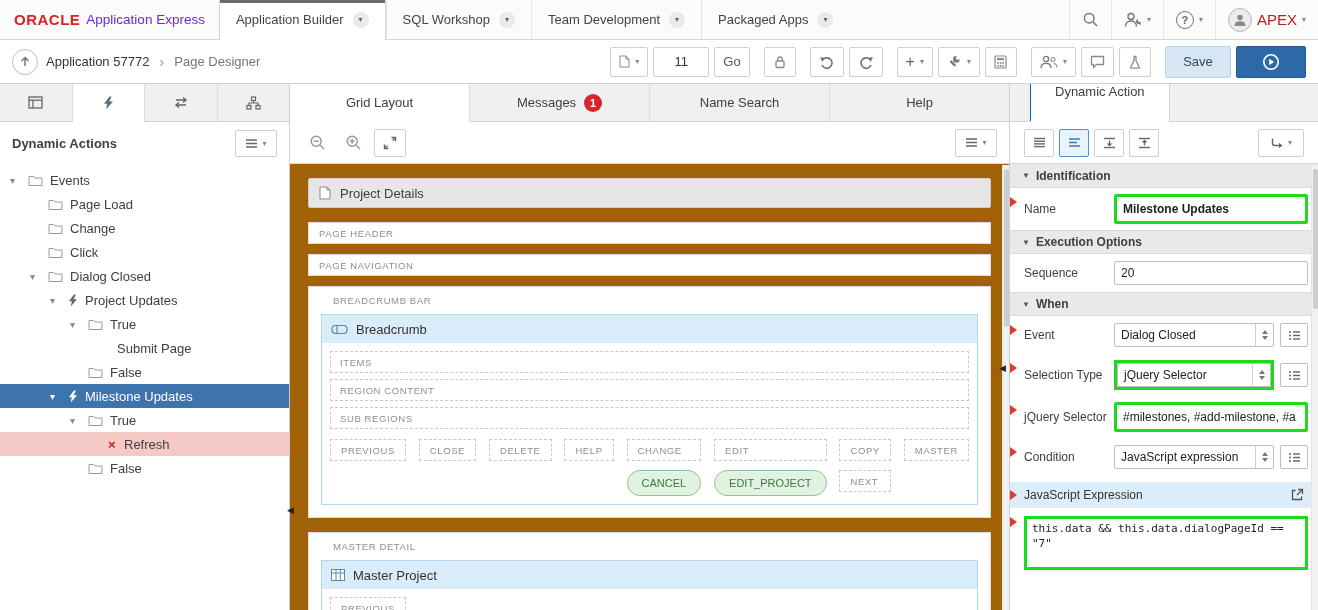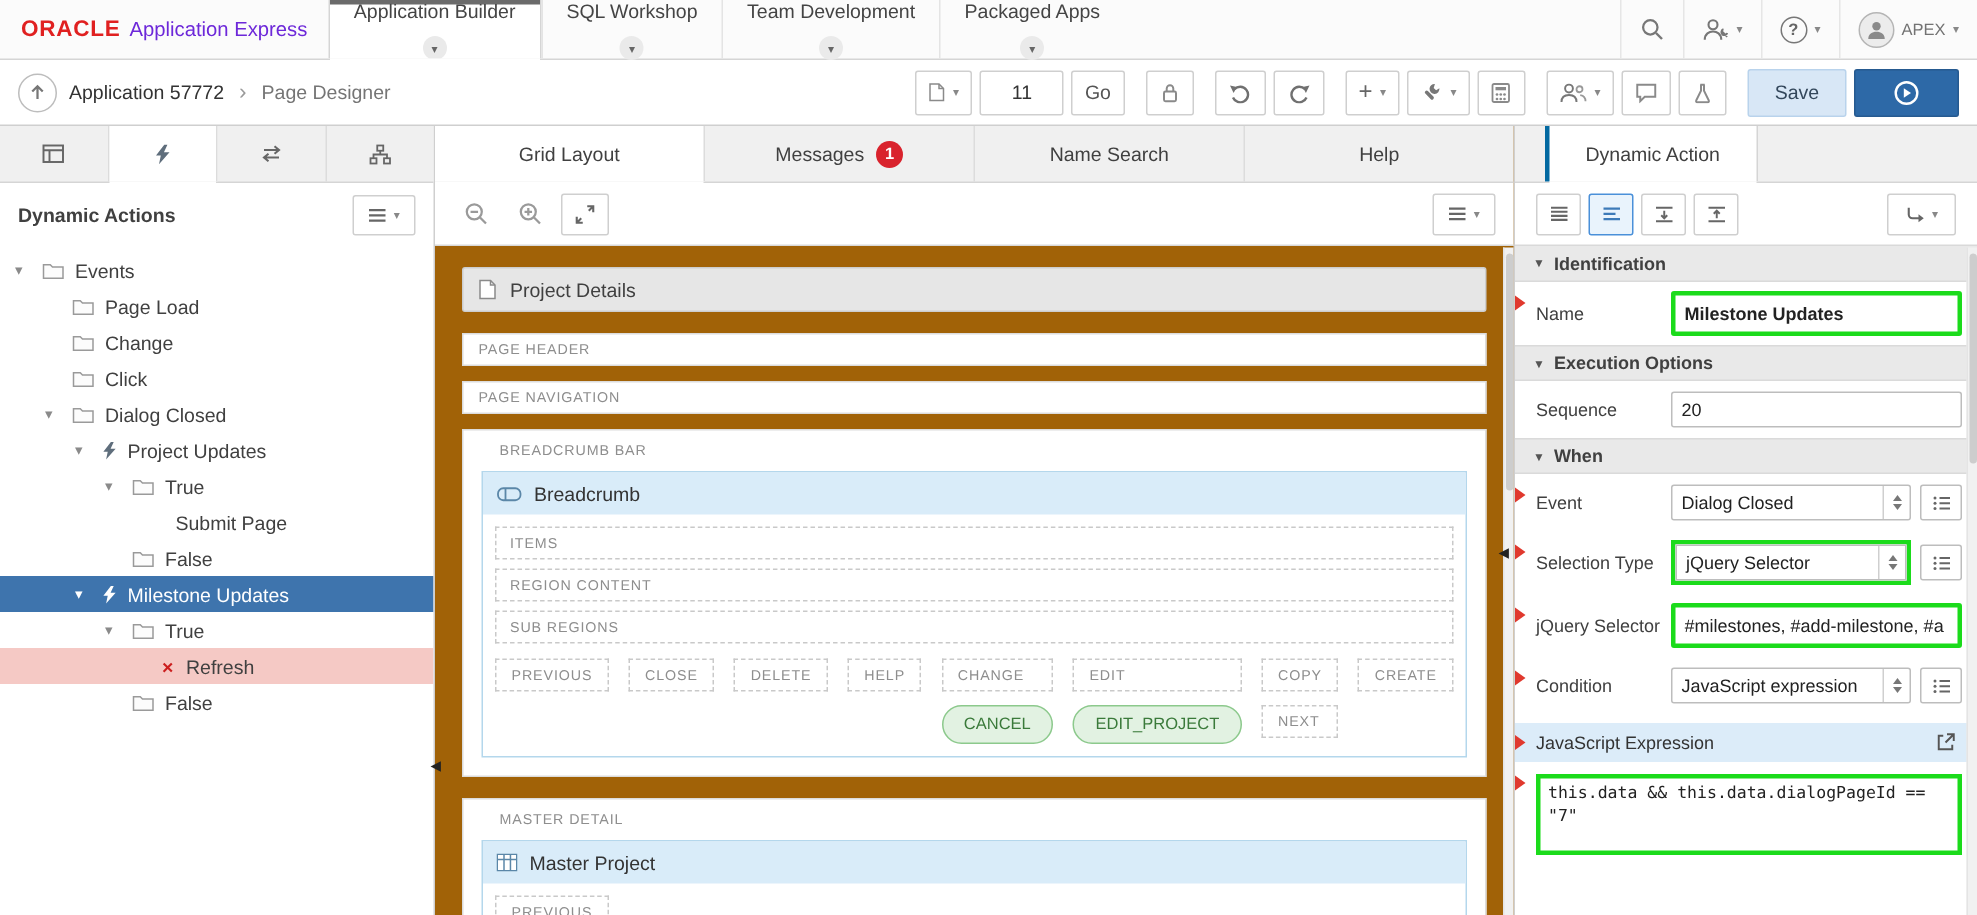--- a/index.html
+++ b/index.html
@@ -6,30 +6,30 @@
   html,body { width:1318px; height:610px; overflow:hidden; }
   body { font-family:"Liberation Sans",sans-serif; font-size:13px; color:#404040; background:#fff; }
   svg { display:block; }
 
   
   .topnav { height:40px; display:flex; align-items:stretch; background:#fbfbfb; border-bottom:1px solid #d5d5d5; position:relative; }
   .logo { display:flex; align-items:center; padding:0 14px; gap:6px; }
   .oracle { color:#e02020; font-weight:700; font-size:15px; letter-spacing:.5px; }
   .logo-suffix { font-size:13.5px; color:#6d28d9; }
   .tnav-tabs { display:flex; }
-  .tnav-tab { display:flex; align-items:center; gap:9px; padding:0 16px; border-left:1px solid #e4e4e4; color:#444; cursor:pointer; position:relative;flex-direction:column; }
+  .tnav-tab { display:flex; align-items:center; gap:9px; padding:0 16px; border-left:1px solid #e4e4e4; color:#444; cursor:pointer; position:relative; }
   .tnav-tab.active { background:#fff; border-left:1px solid #d5d5d5; border-right:1px solid #d5d5d5; box-shadow:inset 0 3px 0 #6b6b6b; }
   .tnav-tab.active::after { content:""; position:absolute; left:0; right:0; bottom:-1px; height:1px; background:#fff; }
   .circle-chev { width:16px; height:16px; border-radius:50%; background:#eaeaea; display:flex; align-items:center; justify-content:center; font-size:8px; color:#666; flex:none; }
   .tnav-right { margin-left:auto; display:flex; align-items:stretch; }
   .tnav-group { display:flex; align-items:center; gap:5px; padding:0 12px; border-left:1px solid #e6e6e6; cursor:pointer; }
   .chev { font-size:8px; color:#888; }
   .help-circle { width:18px; height:18px; border:1.5px solid #777; border-radius:50%; display:flex; align-items:center; justify-content:center; font-size:11px; color:#666; font-weight:700; }
   .avatar { width:24px; height:24px; border-radius:50%; background:#ececec; border:1px solid #b5b5b5; display:flex; align-items:center; justify-content:center; }
-  .user-label { font-size:11px; color:#737373; }
+  .user-label { font-size:15px; color:#b91c1c; }
 
   
   .toolbar2 { height:44px; display:flex; align-items:center; padding:0 12px; gap:8px; background:#fff; border-bottom:1px solid #cfcfcf; }
   .up-circle { width:26px; height:26px; border-radius:50%; border:1px solid #bdbdbd; background:#fff; display:flex; align-items:center; justify-content:center; cursor:pointer; }
   .app-link { color:#333; cursor:pointer; }
   .crumb-sep { color:#9a9a9a; font-size:15px; padding:0 2px; }
   .crumb-page { color:#757575; }
   .tb-spacer { margin-left:auto; }
   .tb-group { display:flex; gap:5px; align-items:center; margin-left:6px; }
   .tb-btn { height:30px; min-width:32px; border:1px solid #cfcfcf; background:#fff; border-radius:2px; display:flex; align-items:center; justify-content:center; gap:5px; font-size:13px; color:#555; padding:0 8px; cursor:pointer; }
@@ -83,21 +83,21 @@
   .dashed-slot { border:1px dashed #c9c9c9; height:22px; display:flex; align-items:center; padding:0 9px; }
   .positions-grid { display:grid; grid-template-columns:repeat(8,max-content); justify-content:space-between; row-gap:9px; margin-top:4px; align-items:start; }
   .pos-slot { border:1px dashed #c9c9c9; height:22px; padding:0 10px; display:flex; align-items:center; }
   .green-btn { height:26px; border-radius:13px; background:#e2f2e2; border:1px solid #8cc98c; color:#3a7a3a; font-size:11px; padding:0 14px; display:flex; align-items:center; justify-self:center; cursor:pointer; }
   .c5 { grid-column:5; } .c6 { grid-column:6; } .c7 { grid-column:7; }
   .scrollbar { position:absolute; right:0; width:7px; background:#f1f1f1; border-left:1px solid #e4e4e4; }
   .sb-thumb { position:absolute; left:1px; width:5px; background:#cdcdcd; border-radius:3px; }
 
   
   .r-tabs { height:38px; background:#f0f0f0; border-bottom:1px solid #d5d5d5; display:flex; padding-left:20px; flex:none; }
-  .r-tab { padding:0 24px; display:flex; align-items:center; background:#fff; border-left:3px solid #0369a1; border-right:1px solid #d5d5d5; cursor:pointer; position:relative; }
+  .r-tab { padding:0 24px; display:flex; background:#fff; border-left:1px solid #0369a1; border-right:1px solid #d5d5d5; cursor:pointer; position:relative; }
   .r-tab::after { content:""; position:absolute; left:0; right:0; bottom:-1px; height:1px; background:#fff; }
   .r-toolbar { height:42px; border-bottom:1px solid #d9d9d9; display:flex; align-items:center; gap:5px; padding:0 14px; flex:none; }
   .pe-btn { width:30px; height:28px; border:1px solid #cfcfcf; border-radius:2px; background:#fff; display:flex; align-items:center; justify-content:center; cursor:pointer; }
   .pe-btn.active { border-color:#4a90d9; background:#e9f3fc; }
   .pe-go { margin-left:auto; width:46px; height:28px; border:1px solid #cfcfcf; border-radius:2px; background:#fff; display:flex; align-items:center; justify-content:center; gap:4px; cursor:pointer; }
   .pe-body { flex:1; overflow:hidden; background:#fff; }
   .pe-group { height:24px; background:#e9e9e9; border-bottom:1px solid #dadada; border-top:1px solid #dadada; display:flex; align-items:center; gap:6px; padding:0 12px; font-size:12px; font-weight:700; color:#404040; cursor:pointer; }
   .tri { font-size:8px; color:#555; }
   .pe-row { display:flex; align-items:center; padding:6px 10px 6px 14px; min-height:38px; position:relative; }
   .pe-label { width:90px; flex:none; font-size:12px; line-height:1.25; color:#404040; }
@@ -552,21 +552,21 @@
               <div class="pos-slot">
                   <span class="micro">CHANGE</span>
                 </div>
               <div class="pos-slot">
                   <span class="micro">EDIT</span>
                 </div>
               <div class="pos-slot">
                   <span class="micro">COPY</span>
                 </div>
               <div class="pos-slot">
-                  <span class="micro">CREATE</span>
+                  <span class="micro">MASTER</span>
                 </div>
               <div class="green-btn c5">
                   <span>CANCEL</span>
                 </div>
               <div class="green-btn c6">
                   <span>EDIT_PROJECT</span>
                 </div>
               <div class="pos-slot c7">
                   <span class="micro">NEXT</span>
                 </div>

